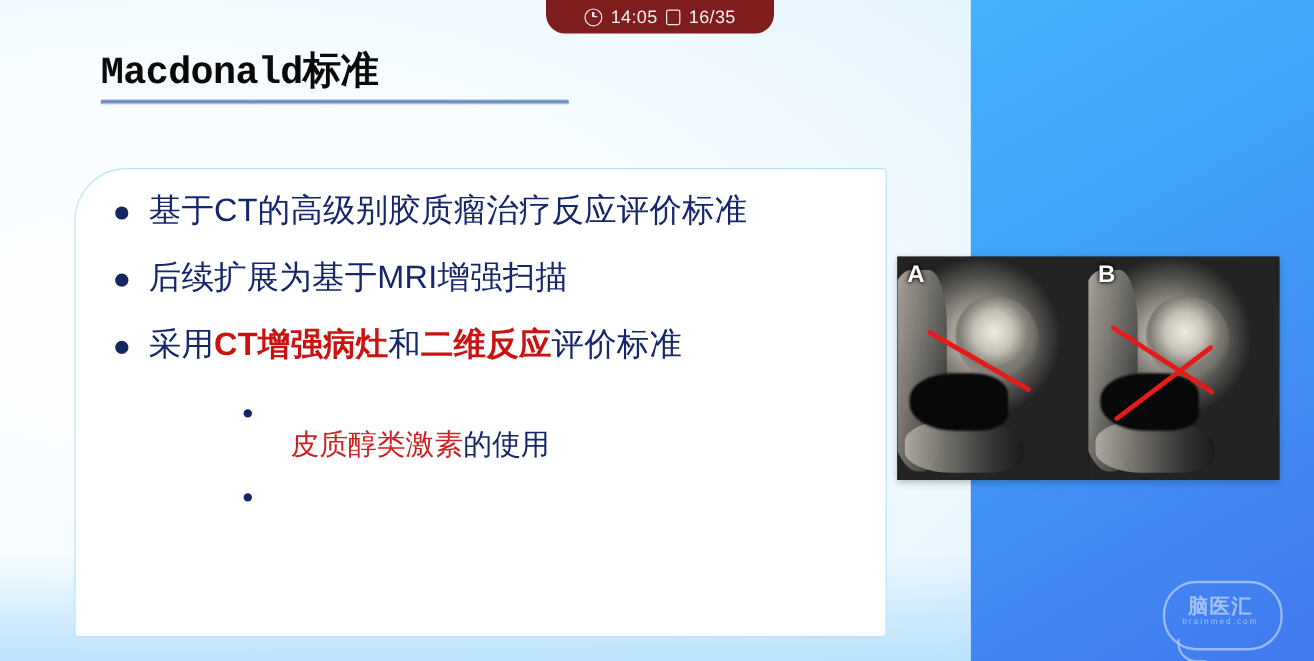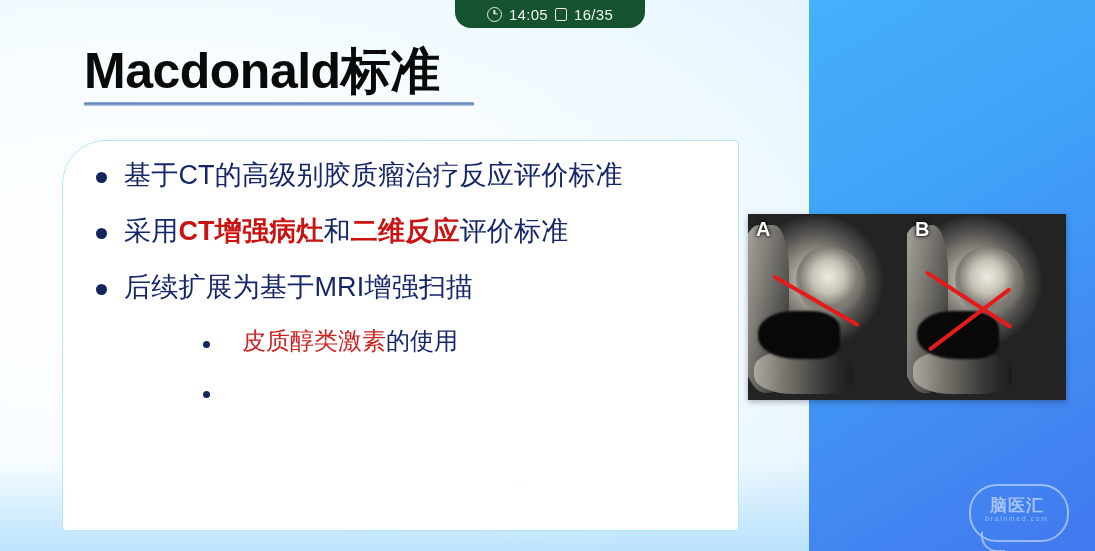--- a/index.html
+++ b/index.html
@@ -38,21 +38,21 @@
     left: 809px; top: 0;
     width: 286px; height: 551px;
     background: linear-gradient(150deg, #45b0fb 0%, #3fa3f8 35%, #4287f2 75%, #4079ee 100%);
   }
 
   
   .status-pill {
     position: absolute;
     left: 455px; top: 0;
     width: 190px; height: 28px;
-    background: #14532d;
+    background: #7f1d1d;
     border-radius: 0 0 16px 16px;
     display: flex;
     align-items: center;
     justify-content: center;
     gap: 7px;
     color: #f2f3f5;
     font-size: 15px;
     letter-spacing: .3px;
     z-index: 40;
   }
@@ -80,26 +80,27 @@
   .pill-text { white-space: nowrap; }
 
   
   .title-wrap {
     position: absolute;
     left: 84px; top: 44px;
     z-index: 20;
   }
   .slide-title {
     margin: 0;
-    font-size: 50px;
+    font-size: 32px;
     font-weight: 700;
     color: #0a0a0a;
     letter-spacing: -0.5px;
     line-height: 1.08;
     white-space: nowrap;
+    font-family: Liberation Mono, monospace;
   }
   .title-rule {
     margin-top: 4px;
     width: 390px;
     height: 4px;
     background: linear-gradient(to bottom, #9ab5dc 0%, #5f81b8 45%, #c6d6ec 100%);
     border-radius: 1px;
   }
 
   
@@ -169,20 +170,21 @@
     border-radius: 50%;
     background: #152560;
     margin-top: 18px;
     margin-right: 32px;
   }
   .sub-text {
     font-size: 24px;
     color: #16266a;
     line-height: 1.5;
     white-space: nowrap;
+    margin-top: 30px;
   }
 
   
   .figure {
     position: absolute;
     left: 748px; top: 214px;
     width: 318px; height: 186px;
     z-index: 25;
     display: flex;
     background: #111;
@@ -322,25 +324,25 @@
   </div>
 
   <div class="content-card">
     <ul class="bullet-list" id="bullet-list">
         <li class="bullet-row">
           <span class="bullet-dot"></span>
           <span class="bullet-text"><span>基于CT的高级别胶质瘤治疗反应评价标准</span></span>
         </li>
         <li class="bullet-row">
           <span class="bullet-dot"></span>
-          <span class="bullet-text"><span>采用</span><span class="em-red">CT增强病灶</span><span>和</span><span class="em-red">二维反应</span><span>评价标准</span></span>
+          <span class="bullet-text"><span>后续扩展为基于MRI增强扫描</span></span>
         </li>
         <li class="bullet-row">
           <span class="bullet-dot"></span>
-          <span class="bullet-text"><span>后续扩展为基于MRI增强扫描</span></span>
+          <span class="bullet-text"><span>采用</span><span class="em-red">CT增强病灶</span><span>和</span><span class="em-red">二维反应</span><span>评价标准</span></span>
         </li>
         <li class="sub-row">
           <span class="sub-dot"></span>
           <span class="sub-text"><span class="sub-red">皮质醇类激素</span><span>的使用</span></span>
         </li>
         <li class="sub-row">
           <span class="sub-dot"></span>
         </li>
       </ul>
   </div>

